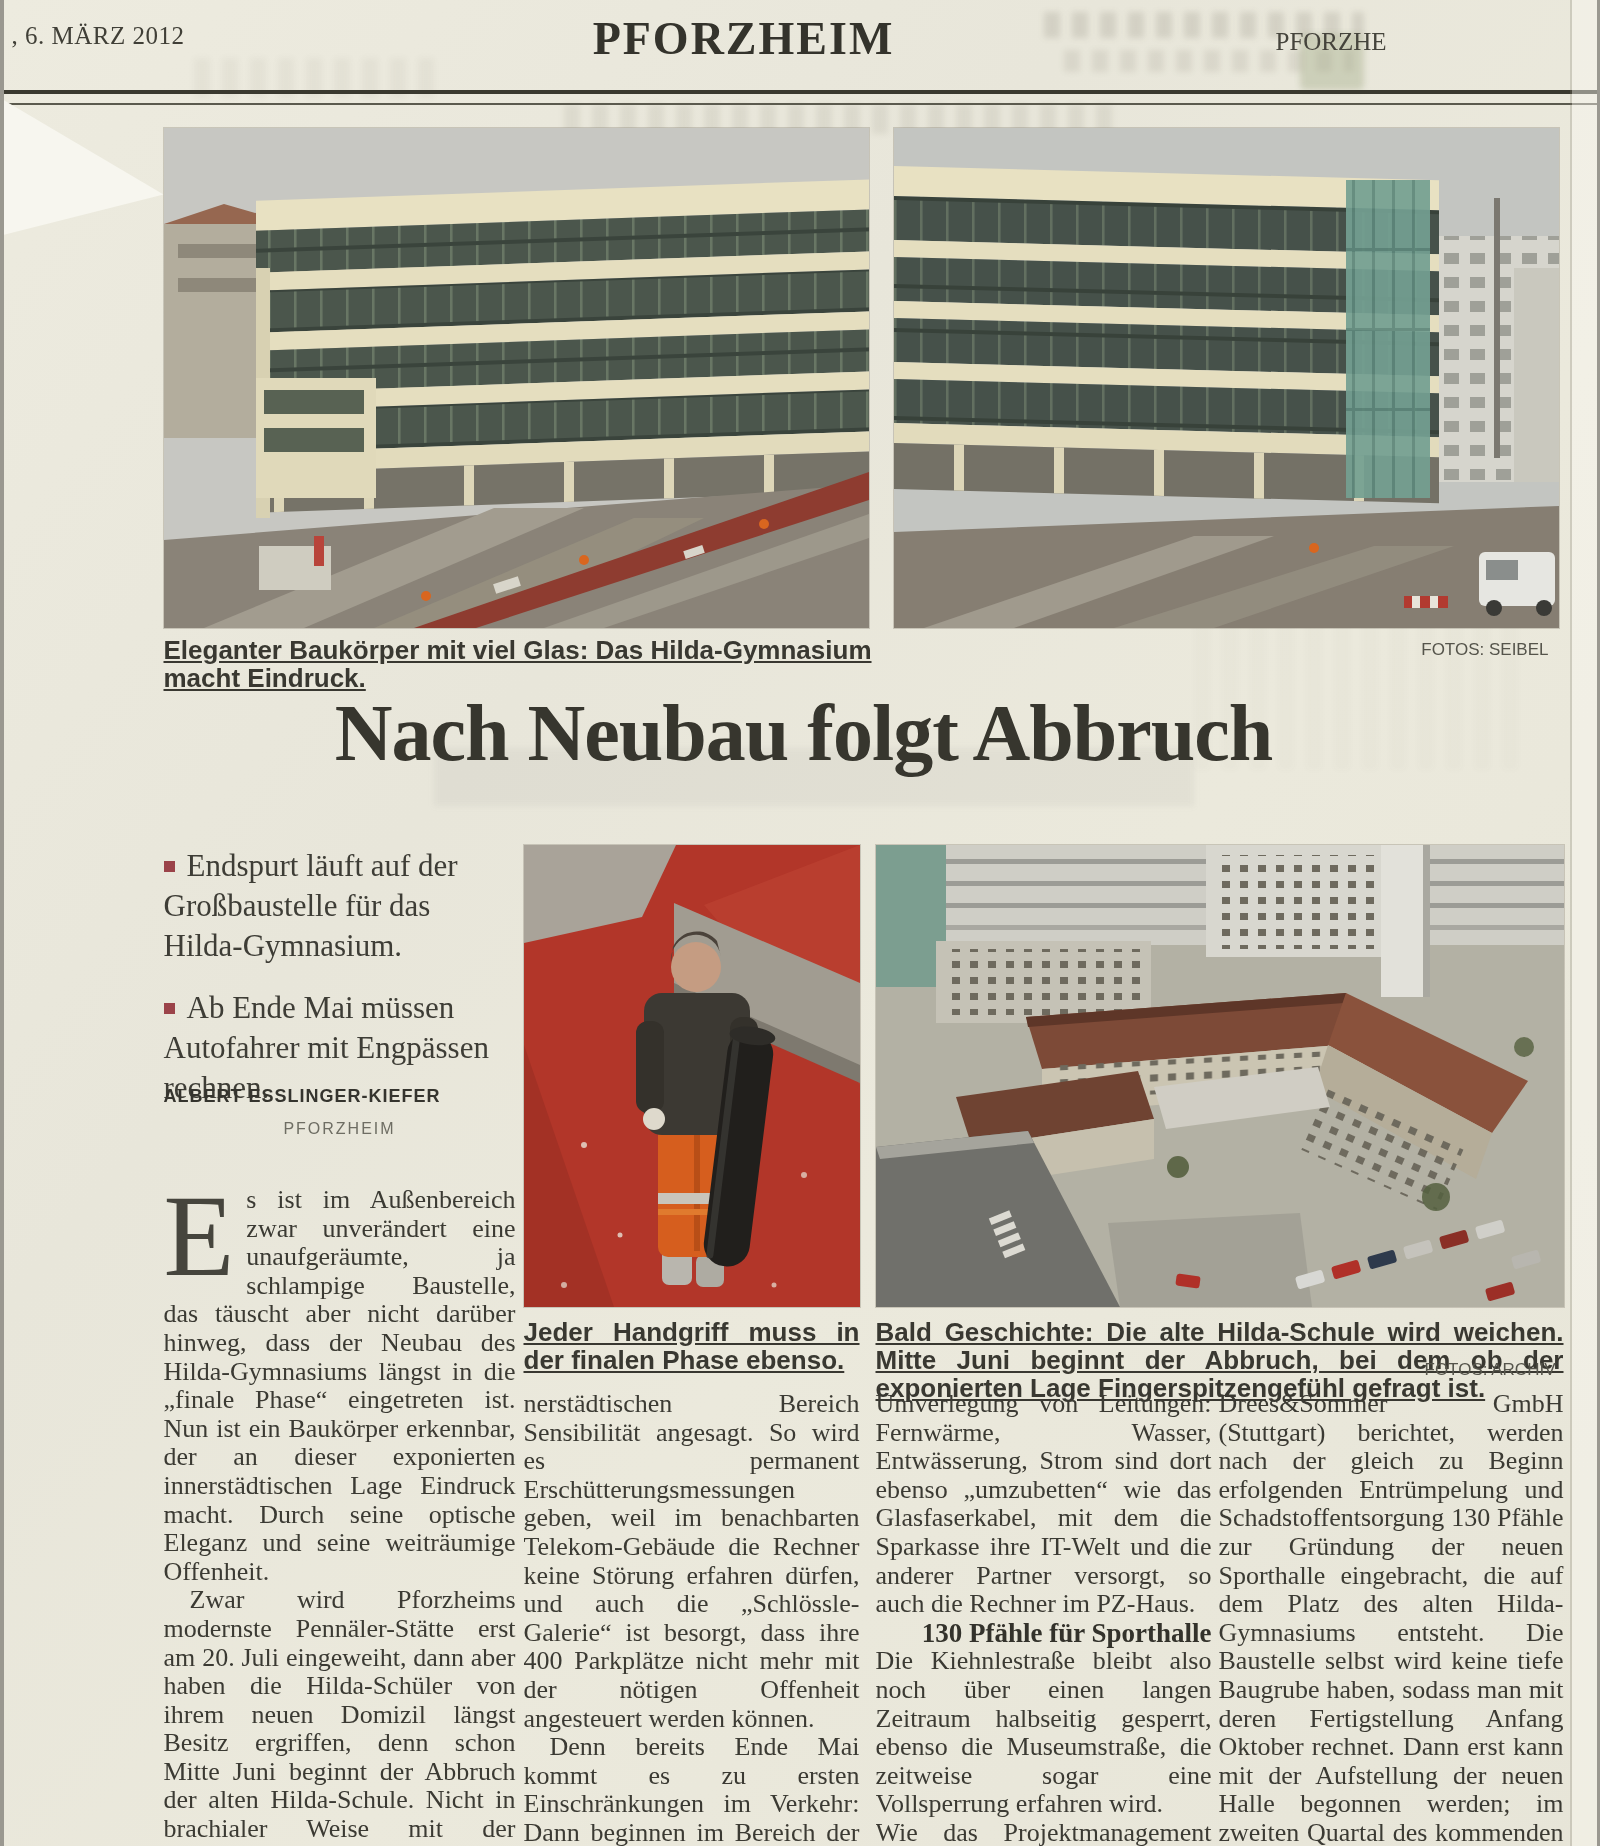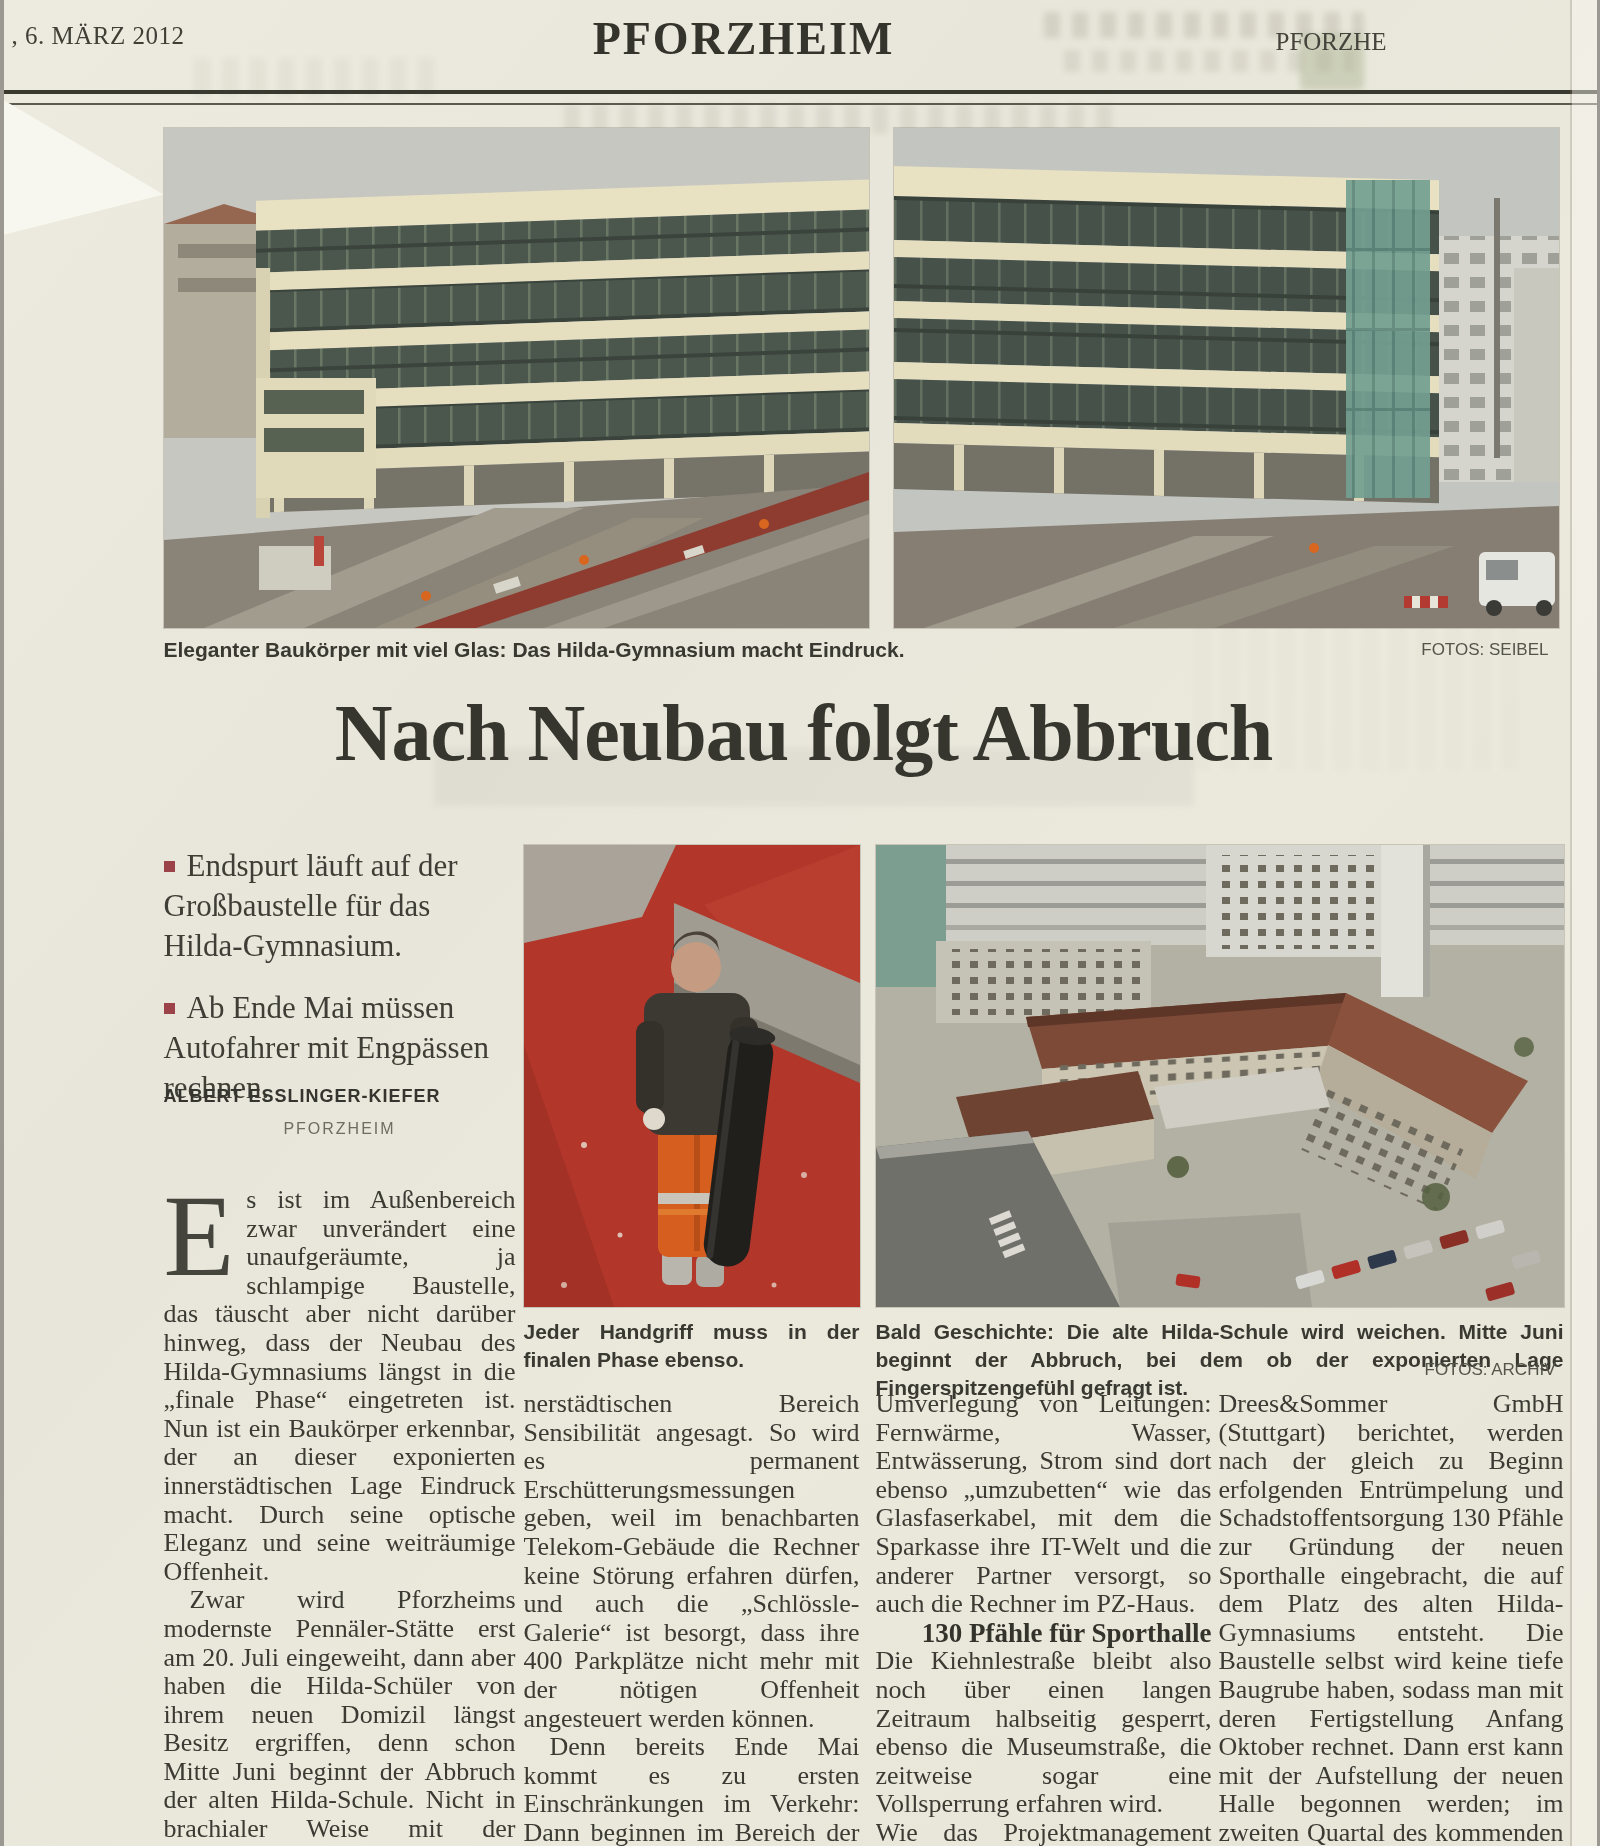--- a/index.html
+++ b/index.html
@@ -17,22 +17,22 @@
   .ghost{filter:blur(3px);}
   .gtxt{background:repeating-linear-gradient(90deg,rgba(85,80,64,.26) 0 16px,rgba(85,80,64,0) 16px 28px);}
   .wedge{left:0;top:100px;width:160px;height:135px;background:#f7f6ef;
          clip-path:polygon(0% 0%,100% 70%,0% 100%);}
   .fold{left:1566px;top:0;width:2px;height:1846px;background:rgba(120,116,100,.25);}
   .edge-strip{left:1568px;top:0;width:32px;height:1846px;background:rgba(250,249,242,.45);}
   
   .photo{overflow:hidden;background:#c6c6c1;box-shadow:0 0 0 1px rgba(110,105,90,.28);}
   .photo svg{display:block;}
   
-  .cap{font-family:"Liberation Sans", sans-serif;font-weight:700;font-size:21px;line-height:28px;
-       color:#393831;text-align:justify;}
+  .cap{font-family:"Liberation Sans", sans-serif;font-weight:700;font-size:26px;line-height:28px;
+       color:#393831;text-align:justify;text-decoration:underline;}
   .credit{font-family:"Liberation Sans", sans-serif;font-weight:400;font-size:17px;color:#55544b;}
   
   .headline{left:0;top:688px;width:1600px;text-align:center;font-size:80px;font-weight:700;
             color:#37362e;letter-spacing:-1px;}
   
   .lead{left:160px;top:846px;width:352px;font-size:31px;line-height:40px;color:#3e3d36;}
   .lead .item{margin-bottom:22px;}
   .sq{display:inline-block;width:11px;height:11px;background:#9b4349;margin-right:12px;
       vertical-align:4px;}
   .author{left:160px;top:1086px;width:352px;text-align:left;font-family:"Liberation Sans",sans-serif;

